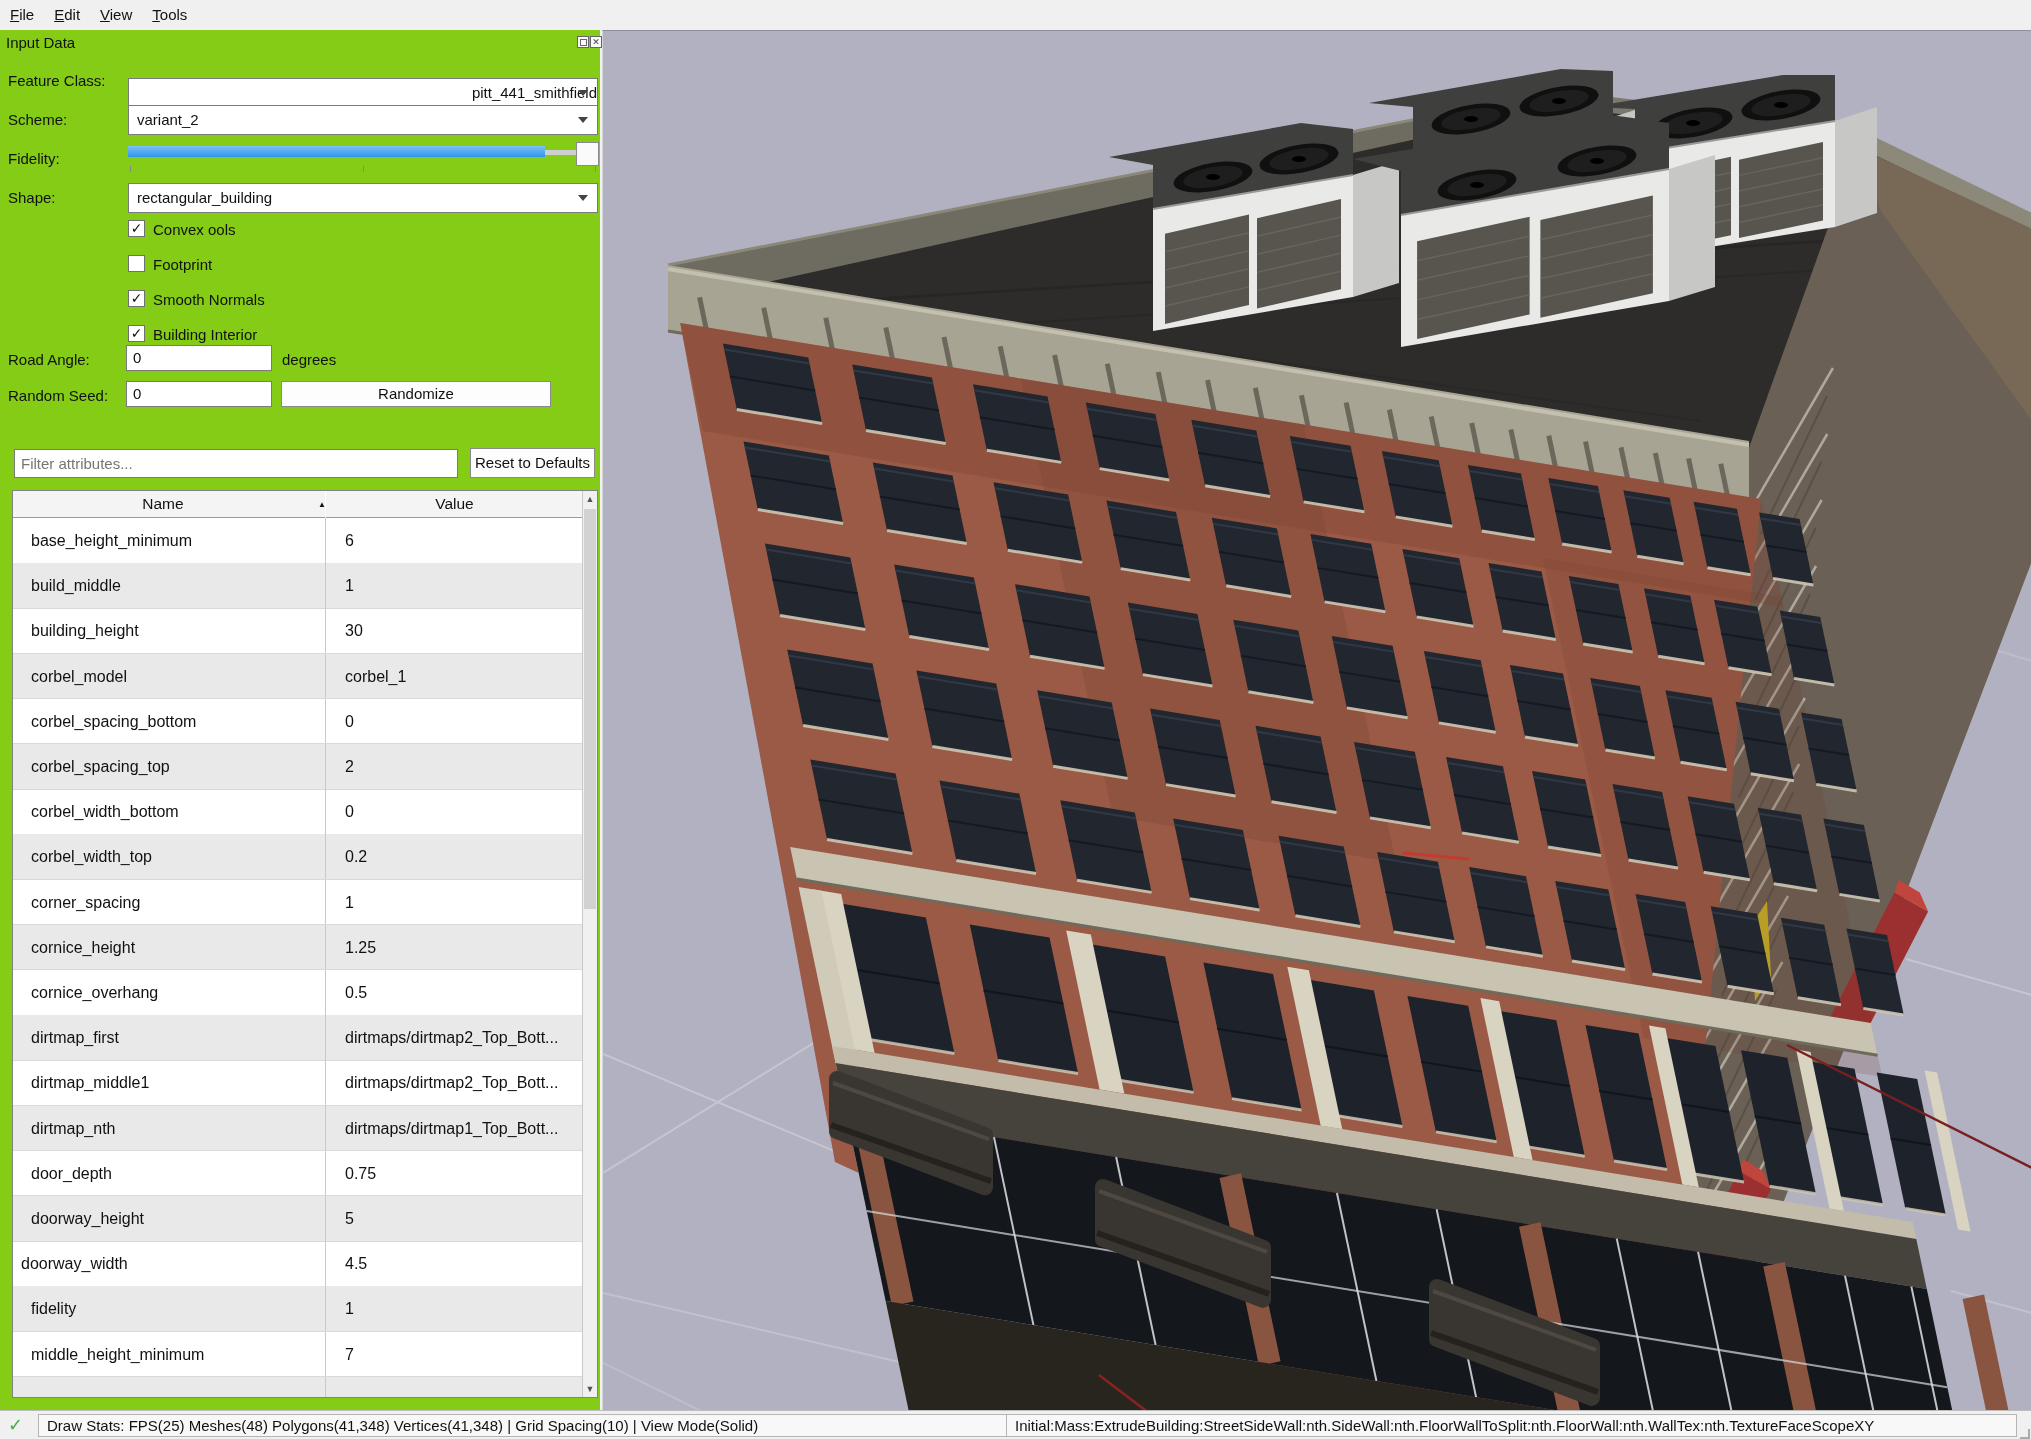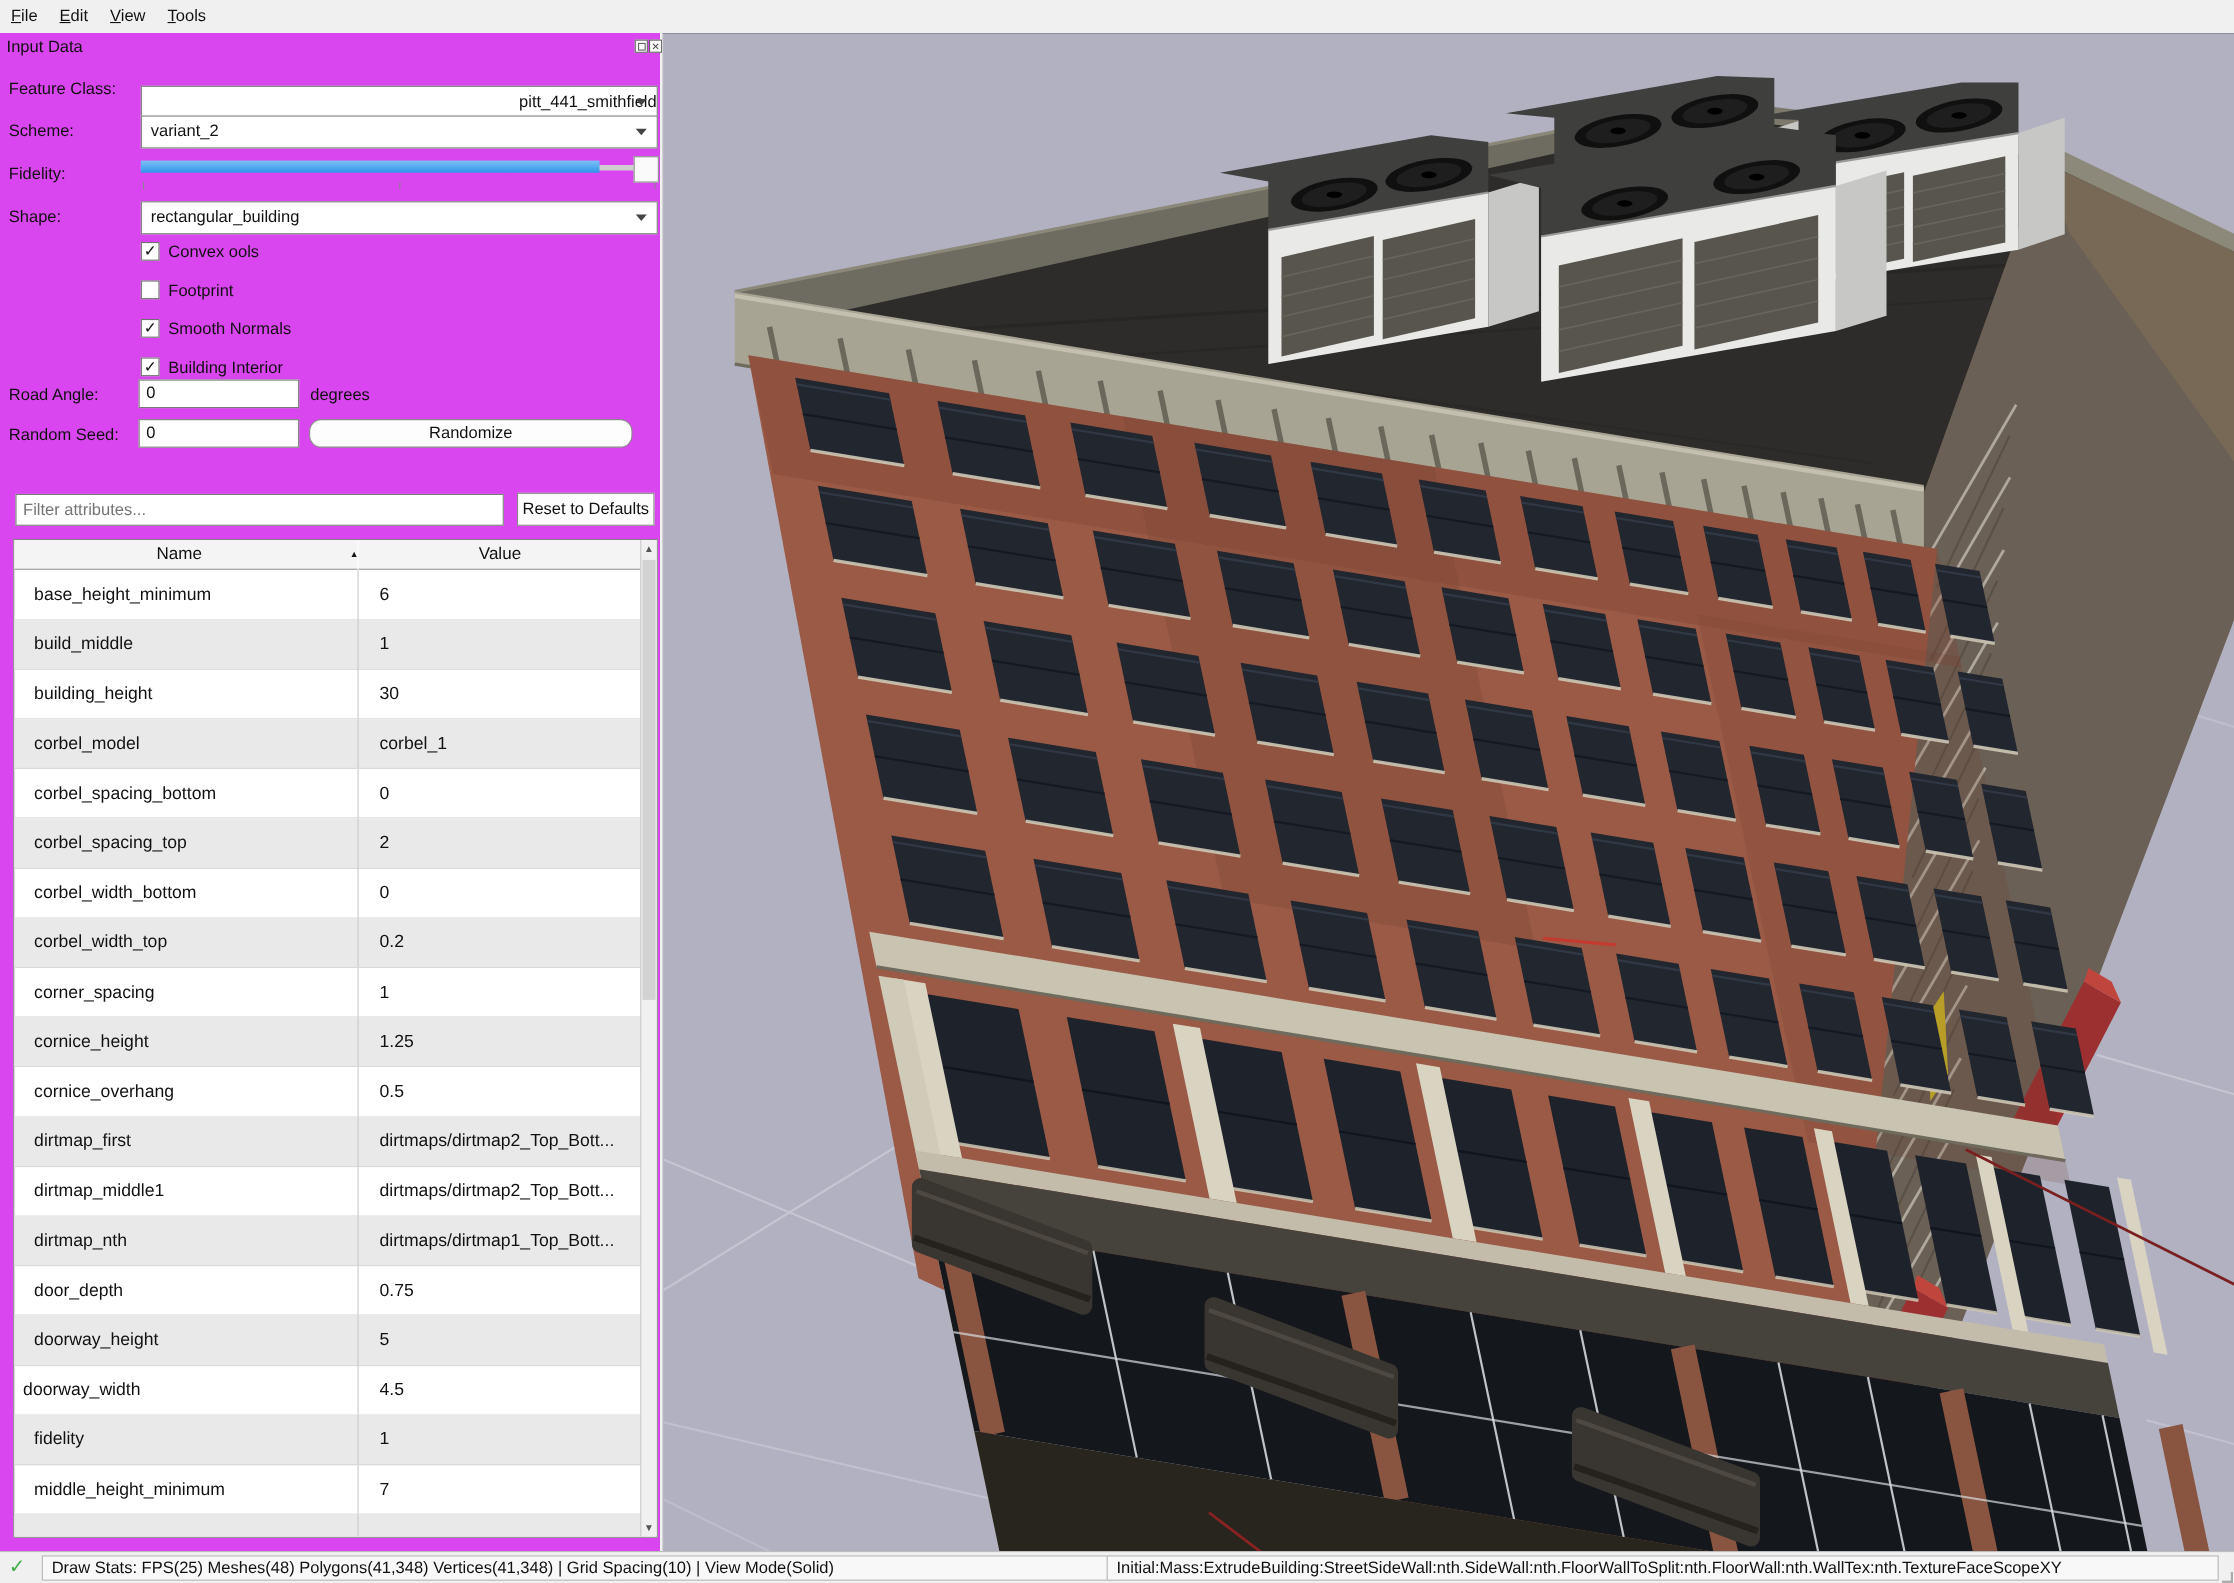--- a/index.html
+++ b/index.html
@@ -3,21 +3,21 @@
 <meta charset="utf-8">
 <style>
   html,body{margin:0;padding:0;background:#f0f0f0;width:2031px;height:1439px;overflow:hidden;
     font-family:"Liberation Sans","DejaVu Sans",sans-serif;font-size:15px;color:#111;}
   .abs{position:absolute;}
   
   #menubar{left:0;top:0;width:2031px;height:30px;background:#f0f0f0;}
   .menu-item{display:inline-block;height:30px;line-height:30px;padding:0 10px;cursor:default;}
   .menu-item u{text-decoration:underline;}
   
-  #panel{left:0;top:30px;width:600px;height:1380px;background:#d946ef;}
+  #panel{left:0;top:30px;width:600px;height:1380px;background:#84cc16;}
   .lbl{position:absolute;left:8px;white-space:nowrap;}
   .combo{position:absolute;left:128px;width:470px;height:30px;background:#fff;border:1px solid #7a7a7a;
     box-sizing:border-box;line-height:28px;padding-left:8px;}
   .combo .arr{position:absolute;right:9px;top:11px;width:0;height:0;border-left:5px solid transparent;
     border-right:5px solid transparent;border-top:6px solid #444;}
   .cb-box{position:absolute;left:128px;width:17px;height:17px;background:#fff;border:1px solid #707070;
     box-sizing:border-box;text-align:center;line-height:15px;font-weight:bold;font-size:14px;}
   .tinput{position:absolute;background:#fff;border:1px solid #7a7a7a;box-sizing:border-box;
     line-height:24px;padding-left:6px;}
   .btn{position:absolute;background:#fdfdfd;border:1px solid #8a8a8a;box-sizing:border-box;
@@ -94,21 +94,21 @@
       <div class="cb-box" style="top: 295px;">✓</div>
       <div class="lbl" style="left: 153px; top: 296px;">Building Interior</div>
     </div>
 
   <div class="lbl" style="top:321px;">Road Angle:</div>
   <div class="tinput" style="left:126px;top:315px;width:146px;height:26px;">0</div>
   <div class="lbl" style="left:282px;top:321px;">degrees</div>
 
   <div class="lbl" style="top:357px;">Random Seed:</div>
   <div class="tinput" style="left:126px;top:351px;width:146px;height:26px;">0</div>
-  <div class="btn" style="left:281px;top:351px;width:294px;height:26px;line-height:24px;border-radius:11px;">Randomize</div>
+  <div class="btn" style="left:281px;top:351px;width:270px;height:26px;line-height:24px;">Randomize</div>
 
   <input class="tinput" style="left: 14px; top: 419px; width: 444px; height: 29px; font-size: 15px; font-family: inherit;" placeholder="Filter attributes...">
   <div class="btn" style="left:470px;top:418px;width:125px;height:30px;line-height:28px;">Reset to Defaults</div>
 
   <div id="attr-table" class="abs">
     <div class="th" style="left:0;width:312px;">
       <span>Name</span>
       <span style="font-size:8px;position:relative;top:-2px;left:130px;">▲</span>
     </div>
     <div class="th" style="left:313px;width:257px;">

